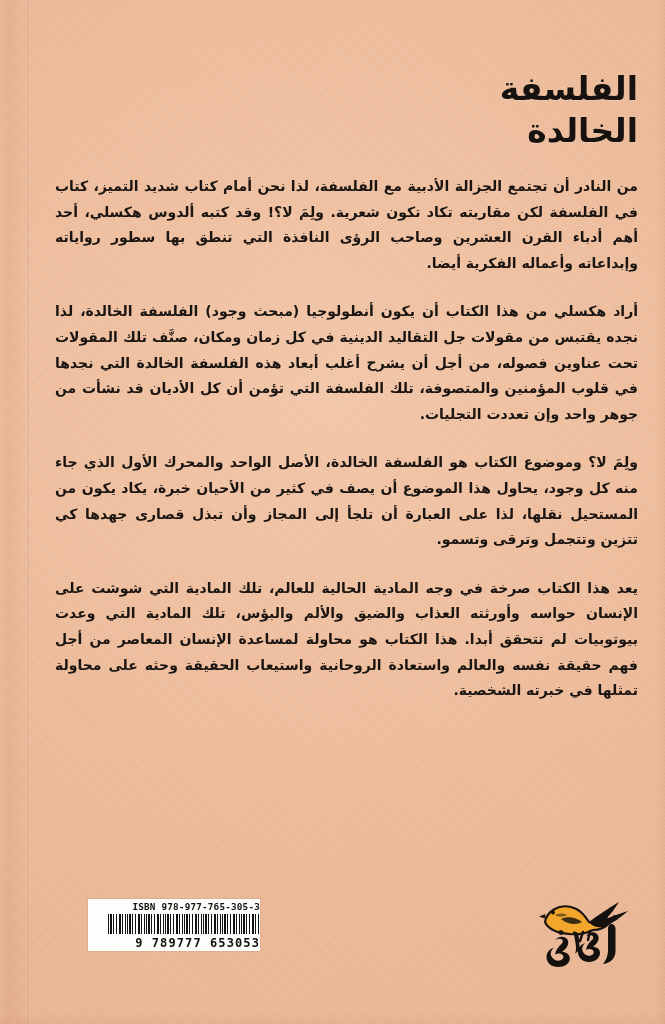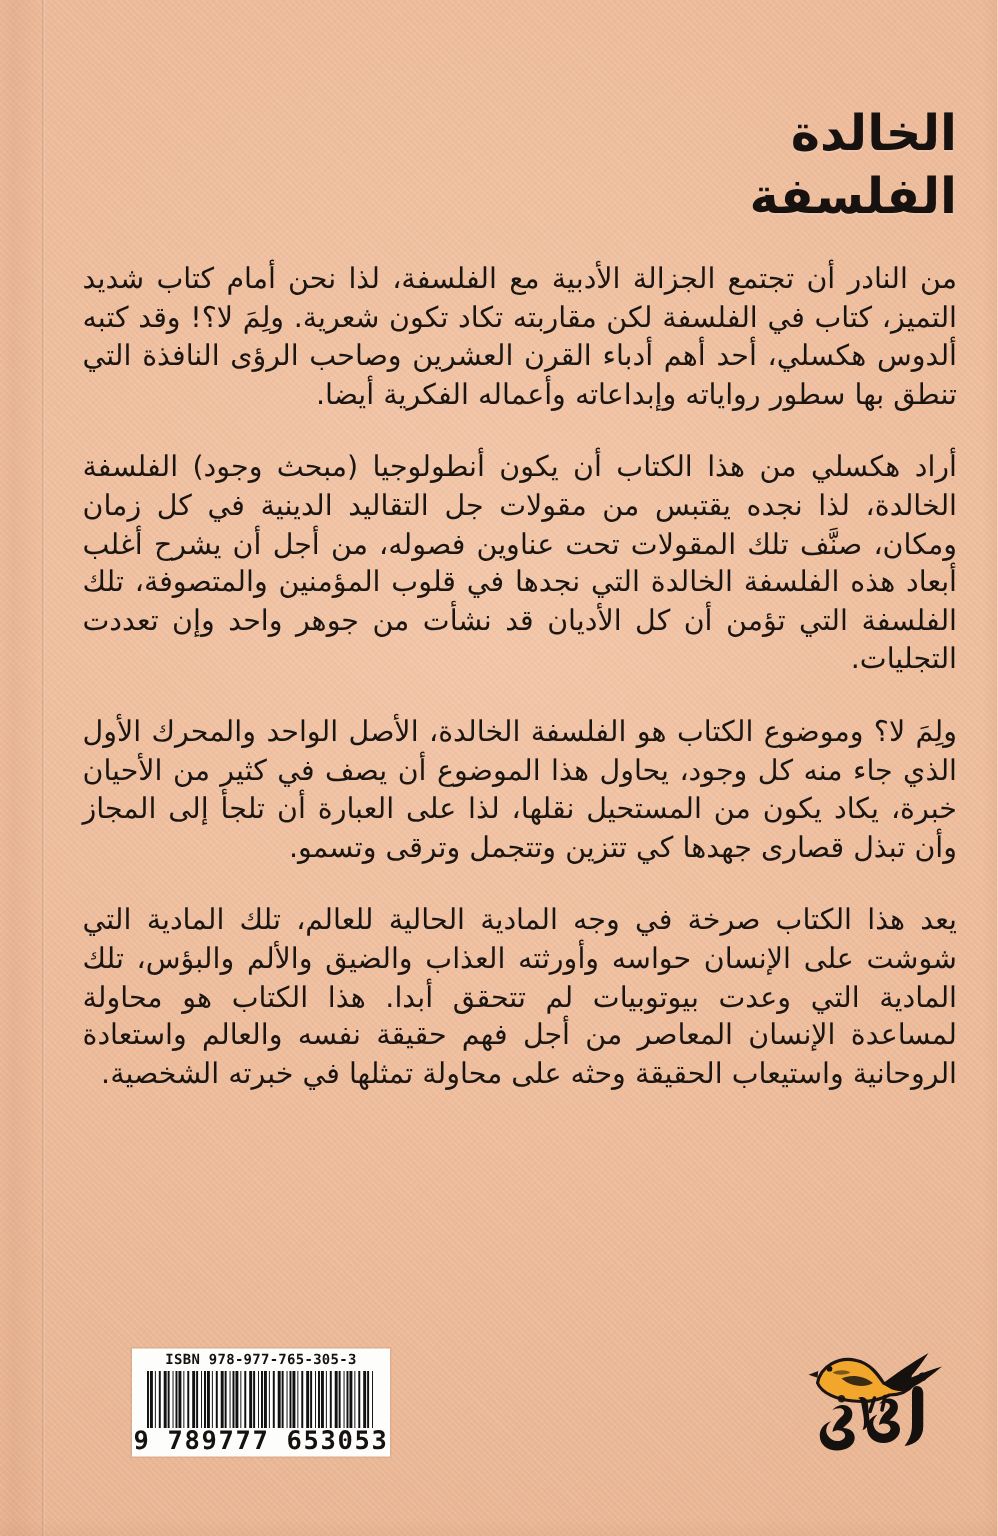--- a/index.html
+++ b/index.html
@@ -89,43 +89,43 @@
 
   
   .blurb {
     position: absolute;
     top: 174px;
     right: 27px;
     left: 55px;
     text-align: justify;
     text-align-last: right;
     color: #1b1512;
-    font-weight: normal;
-    font-size: 19px;
+    font-weight: bold;
+    font-size: 14px;
     line-height: 25.6px;
   }
   .para {
     margin: 0 0 23px 0;
     text-align: justify;
     text-align-last: right;
   }
   .para:last-child { margin-bottom: 0; }
 
   
   .barcode {
     position: absolute;
     left: 88px;
     top: 899px;
     width: 172px;
-    height: 72px;
+    height: 52px;
     background: #fdfdfb;
     box-shadow: 0 0 0 1px rgba(120,80,60,.10);
     display: flex;
     flex-direction: column;
-    align-items: center;
+    align-items: flex-end;
     justify-content: flex-start;
     padding-top: 2px;
     box-sizing: border-box;
     direction: ltr;
   }
   .barcode-isbn {
     font-family: "DejaVu Sans Mono", "Liberation Mono", monospace;
     font-size: 9.3px;
     font-weight: bold;
     color: #15110f;
@@ -144,21 +144,21 @@
         #111 0 1px, #fff 1px 2px,
         #111 2px 4px, #fff 4px 5px,
         #111 5px 6px, #fff 6px 8px,
         #111 8px 9px, #fff 9px 11px,
         #111 11px 13px, #fff 13px 14px,
         #111 14px 15px, #fff 15px 17px,
         #111 17px 18px, #fff 18px 19px);
   }
   .barcode-digits {
     font-family: "DejaVu Sans Mono", "Liberation Mono", monospace;
-    font-size: 17px;
+    font-size: 12px;
     font-weight: bold;
     color: #15110f;
     line-height: 16px;
     letter-spacing: 1.1px;
     white-space: nowrap;
     margin-top: 1px;
   }
 
   
   .publisher {
@@ -177,22 +177,22 @@
 
   <div class="texture"></div>
   <div class="spine-shade"></div>
   <div class="spine-crease"></div>
   <div class="edge-right"></div>
   <div class="edge-bottom"></div>
 
   <div class="content">
 
     <div class="title">
+      <span class="line">الفلسفة</span>
       <span class="line">الخالدة</span>
-      <span class="line">الفلسفة</span>
     </div>
 
     <div class="blurb">
       <p class="para">من النادر أن تجتمع الجزالة الأدبية مع الفلسفة، لذا نحن أمام كتاب شديد التميز، كتاب في الفلسفة لكن مقاربته تكاد تكون شعرية. ولِمَ لا؟! وقد كتبه ألدوس هكسلي، أحد أهم أدباء القرن العشرين وصاحب الرؤى النافذة التي تنطق بها سطور رواياته وإبداعاته وأعماله الفكرية أيضا.</p>
       <p class="para">أراد هكسلي من هذا الكتاب أن يكون أنطولوجيا (مبحث وجود) الفلسفة الخالدة، لذا نجده يقتبس من مقولات جل التقاليد الدينية في كل زمان ومكان، صنَّف تلك المقولات تحت عناوين فصوله، من أجل أن يشرح أغلب أبعاد هذه الفلسفة الخالدة التي نجدها في قلوب المؤمنين والمتصوفة، تلك الفلسفة التي تؤمن أن كل الأديان قد نشأت من جوهر واحد وإن تعددت التجليات.</p>
       <p class="para">ولِمَ لا؟ وموضوع الكتاب هو الفلسفة الخالدة، الأصل الواحد والمحرك الأول الذي جاء منه كل وجود، يحاول هذا الموضوع أن يصف في كثير من الأحيان خبرة، يكاد يكون من المستحيل نقلها، لذا على العبارة أن تلجأ إلى المجاز وأن تبذل قصارى جهدها كي تتزين وتتجمل وترقى وتسمو.</p>
       <p class="para">يعد هذا الكتاب صرخة في وجه المادية الحالية للعالم، تلك المادية التي شوشت على الإنسان حواسه وأورثته العذاب والضيق والألم والبؤس، تلك المادية التي وعدت بيوتوبيات لم تتحقق أبدا. هذا الكتاب هو محاولة لمساعدة الإنسان المعاصر من أجل فهم حقيقة نفسه والعالم واستعادة الروحانية واستيعاب الحقيقة وحثه على محاولة تمثلها في خبرته الشخصية.</p>
     </div>
 
     <div class="barcode">

